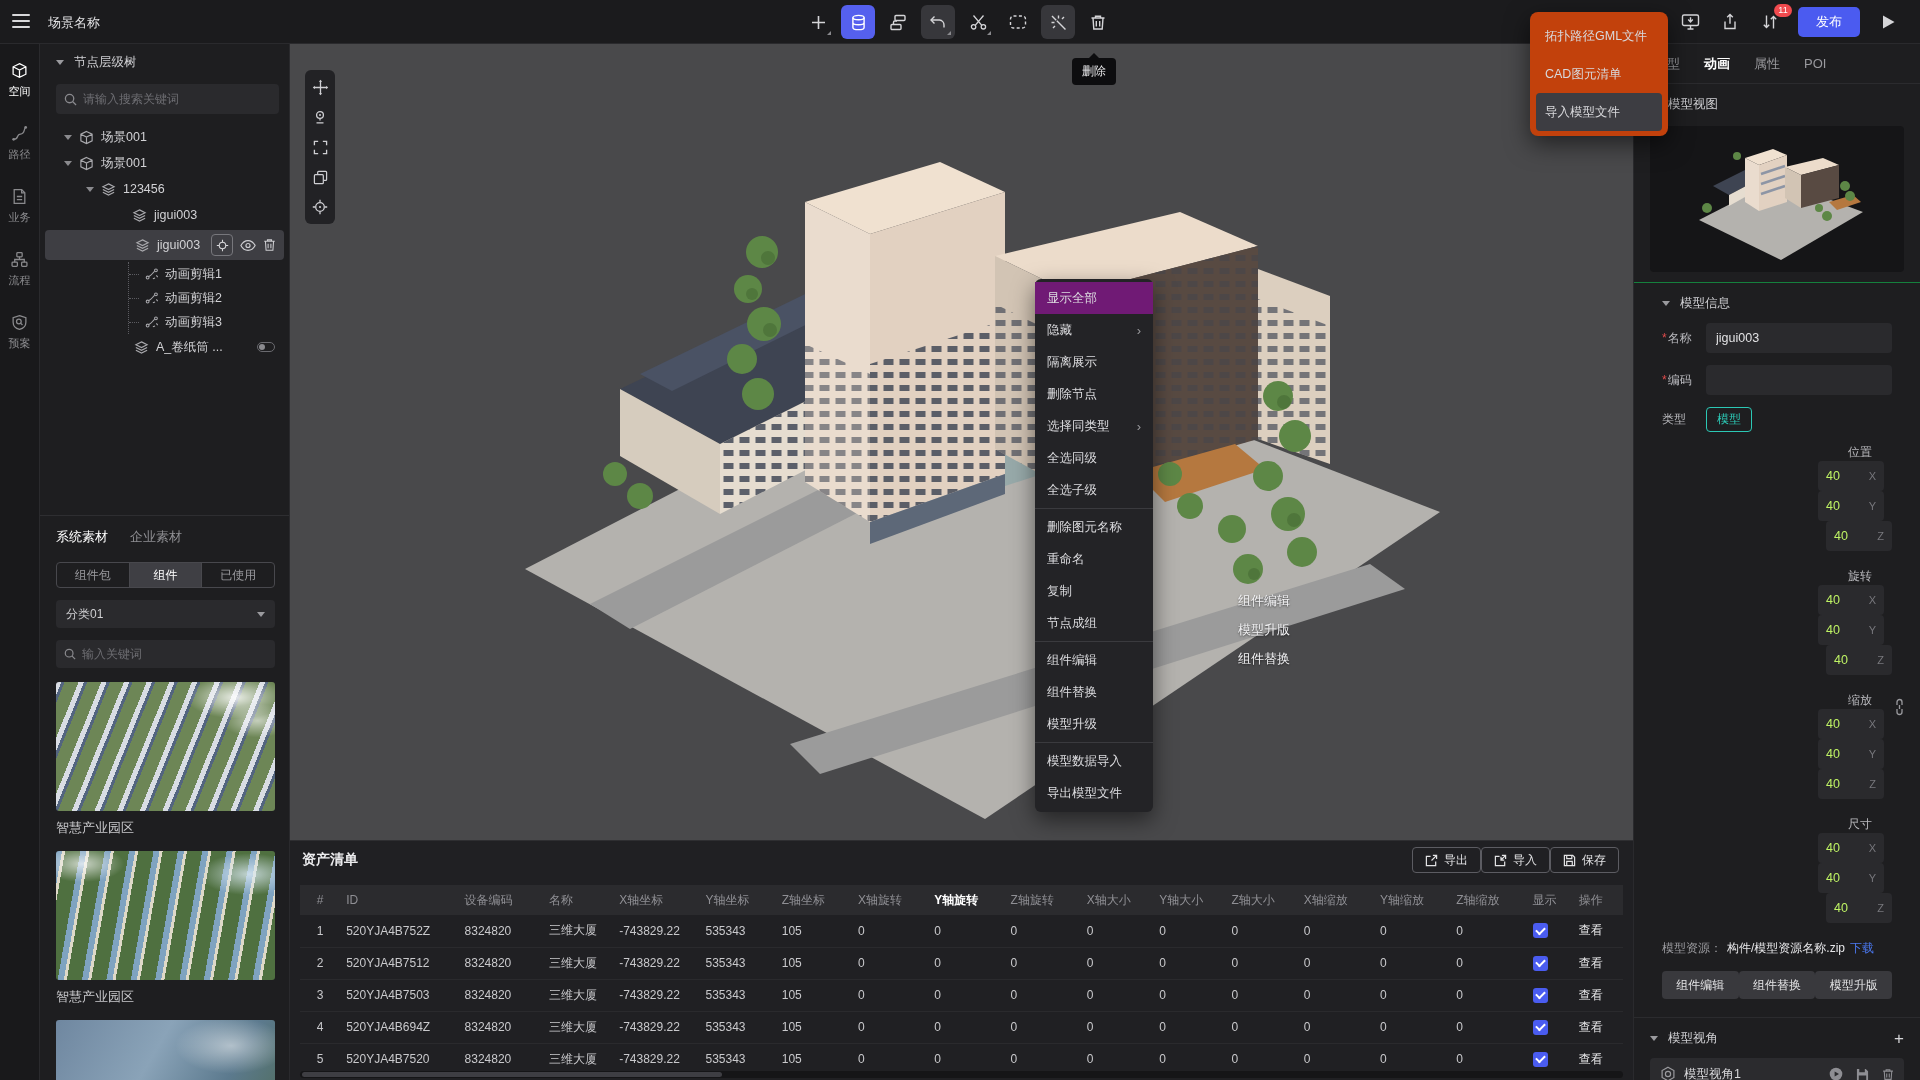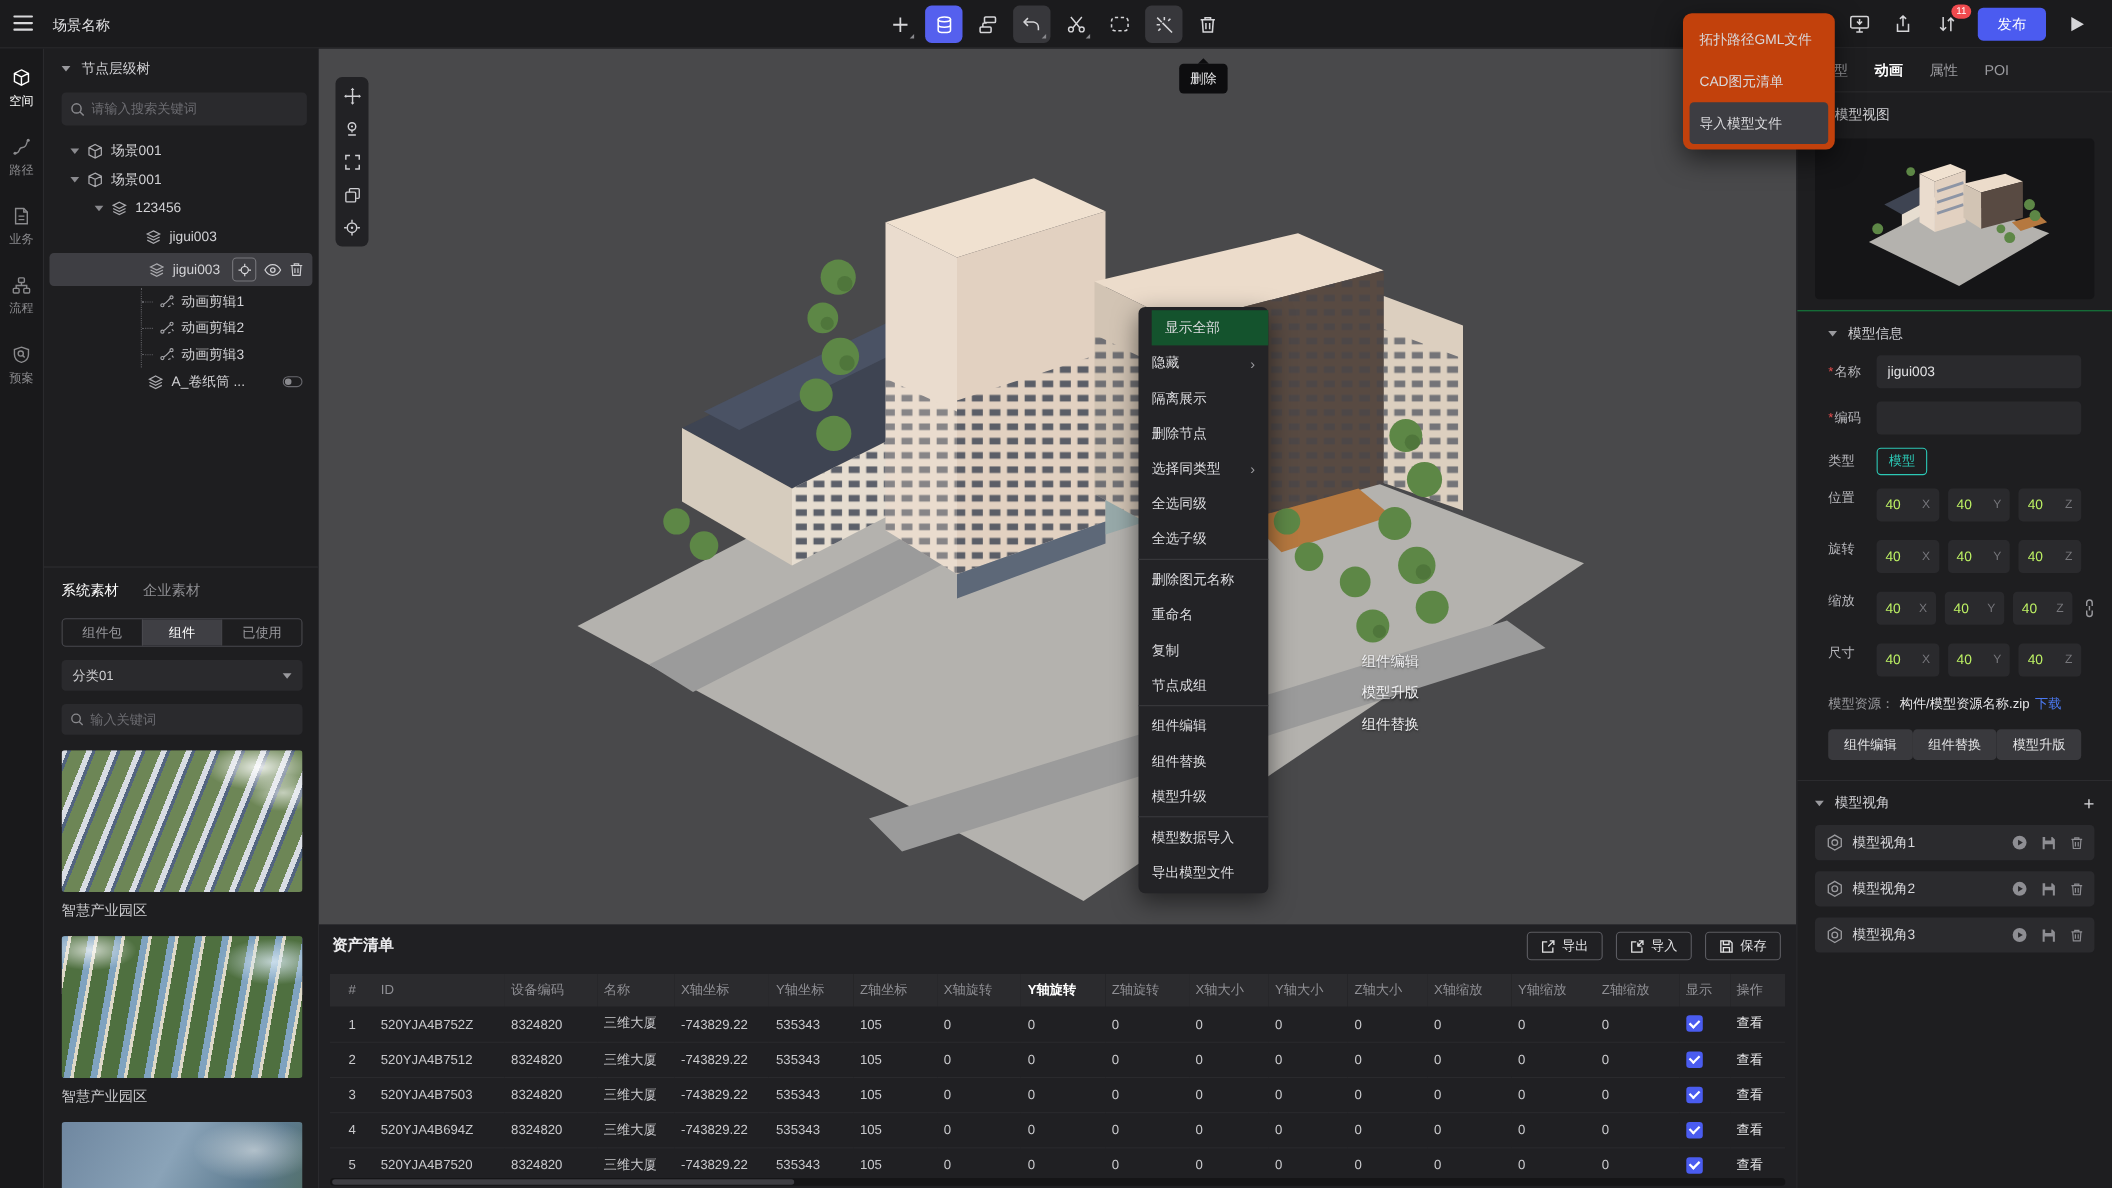--- a/index.html
+++ b/index.html
@@ -114,30 +114,30 @@
   .ft-btn { width:24px; height:24px; display:flex; align-items:center; justify-content:center;
     color:#cfcfd3; cursor:pointer; border-radius:4px; }
   .vp-labels { position:absolute; left:948px; top:548px; display:flex; flex-direction:column; gap:11px; z-index:4; }
   .vp-labels span { font-size:13px; color:#f2f2f4; text-shadow:0 1px 2px rgba(0,0,0,.55); cursor:pointer; }
 
   
   .context-menu { position:absolute; left:745px; top:235px; width:118px; background:#232326; border-radius:6px;
     padding:3px 0; box-shadow:0 8px 22px rgba(0,0,0,.5); z-index:50; }
   .cm-item { display:flex; align-items:center; height:32px; padding:0 12px; font-size:12.5px; color:#dddde0;
     cursor:pointer; }
-  .cm-item.active { background:#14532d;margin-left:12px; }
+  .cm-item.active { background:#701a75; }
   .cm-arrow { margin-left:auto; color:#9a9a9e; font-size:13px; }
   .cm-div { height:1px; background:#3a3a3e; margin:2px 0; }
 
   
   .bottom-panel { position:absolute; left:290px; top:840px; width:1343px; height:240px; background:#202023;
     border-top:1px solid #2e2e31; z-index:9; }
   .bp-head { display:flex; align-items:center; height:38px; padding:0 14px 0 12px; }
   .bp-title { font-size:14px; font-weight:bold; color:#ececee; }
-  .bp-actions { margin-left:auto; display:flex; gap:12px; }
+  .bp-actions { margin-left:auto; display:flex; }
   .bp-btn { height:26px; padding:0 12px; background:transparent; border:1px solid #5c5c62; border-radius:4px;
     color:#e2e2e4; font-size:12px; display:flex; align-items:center; gap:6px; cursor:pointer; font-family:inherit; }
   .asset-wrap { margin:6px 10px 0 10px; height:188px; overflow:hidden; }
   table.assets { width:100%; border-collapse:collapse; table-layout:fixed; }
   .assets th { height:30px; background:#2b2b2e; color:#8f8f94; font-size:12px; font-weight:normal;
     text-align:left; padding:0 6px; white-space:nowrap; overflow:hidden; }
   .assets th.hl { color:#ffffff; font-weight:bold; }
   .assets td { height:32px; border-bottom:1px solid #2a2a2d; color:#c9c9cc; font-size:12px; padding:0 6px;
     white-space:nowrap; overflow:hidden; }
   .assets td.cidx, .assets th.cidx { text-align:center; }
@@ -160,21 +160,21 @@
   .model-thumb { margin:2px 16px 10px 16px; height:146px; background:#151517; border-radius:4px;
     display:flex; align-items:center; justify-content:center; }
   .insp-body { padding:0 28px; border-top:1px solid #15803d; }
   .f-row { display:flex; align-items:center; margin-bottom:12px; }
   .f-label { width:44px; flex:none; font-size:12px; color:#b9b9bd; }
   .req { color:#e04b4b; margin-right:1px; }
   .f-input { flex:1; height:30px; background:#2a2a2d; border:none; border-radius:4px; color:#e2e2e4;
     font-size:12.5px; padding:0 10px; outline:none; font-family:inherit; }
   .type-badge { display:inline-block; border:1px solid #2cc8b5; color:#2cc8b5; font-size:12px;
     border-radius:4px; padding:3px 10px; cursor:default; }
-  .vec-row { display:flex; align-items:flex-start; margin-bottom:17px; position:relative; }
+  .vec-row { display:flex; align-items:flex-end; margin-bottom:17px; position:relative;flex-direction:column; }
   .vec { width:66px; height:30px; background:#2a2a2d; border-radius:4px; display:flex; align-items:center;
     padding:0 8px; margin-right:8px; cursor:text; }
   .vec:last-of-type { margin-right:0; }
   .vv { font-size:12.5px; color:#bef264; }
   .ax { margin-left:auto; font-size:11px; color:#77777c; }
   .link-ico { position:absolute; right:-13px; top:6px; color:#9a9a9e; cursor:pointer; }
   .res-row { display:flex; align-items:center; gap:5px; margin:4px 0 14px 0; font-size:12px; flex-wrap:nowrap; }
   .res-label { color:#9a9a9e; flex:none; }
   .res-value { color:#e6e6e8; white-space:nowrap; }
   .res-dl { color:#4b79f2; cursor:pointer; flex:none; }

